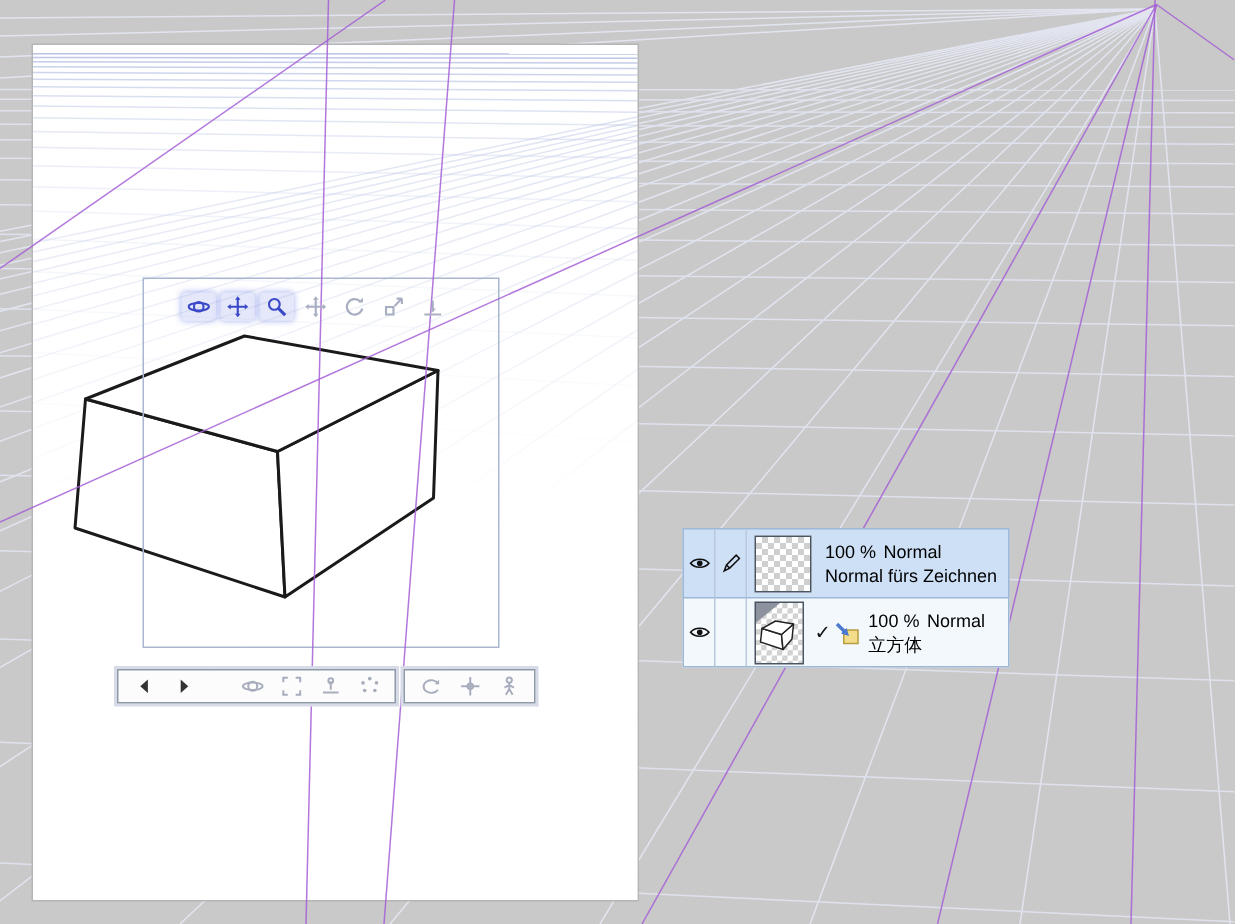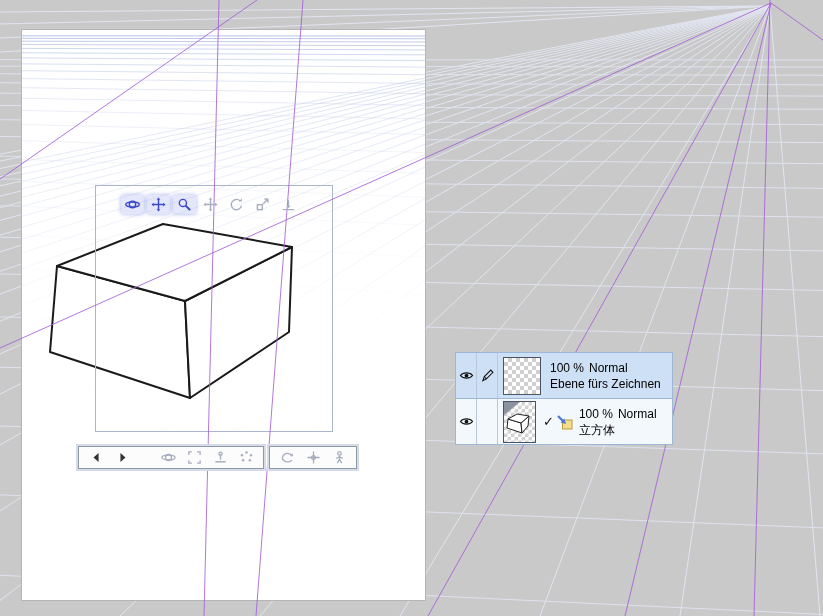--- a/index.html
+++ b/index.html
@@ -312,21 +312,21 @@
         <svg class="ic" width="15" height="15" viewBox="0 0 16 16">
           <path d="M3 13.5L4.6 9.2L11.5 2.2L13.8 4.6L6.9 11.5L3 13.5Z" fill="none" stroke="#111" stroke-width="1.1"></path>
           <path d="M4.6 9.2l2.3 2.3" stroke="#111" stroke-width="1.1"></path>
         </svg>
       </div>
       <div class="thumb t1"></div>
       <div class="layer-text">
         <div>
           <span>100 %</span><span class="mode">Normal</span>
         </div>
-        <div>Ebene fürs Zeichnen</div>
+        <div>Normal fürs Zeichnen</div>
       </div>
     </div>
 
     <div class="layer-row">
       <div class="cell-icon">
         <svg class="ic" width="15" height="15" viewBox="0 0 16 16">
           <path d="M1.5 8C4.5 4.2 11.5 4.2 14.5 8C11.5 11.8 4.5 11.8 1.5 8Z" fill="none" stroke="#111" stroke-width="1.2"></path>
           <circle cx="8" cy="8" r="2" fill="#111"></circle>
         </svg>
       </div>

